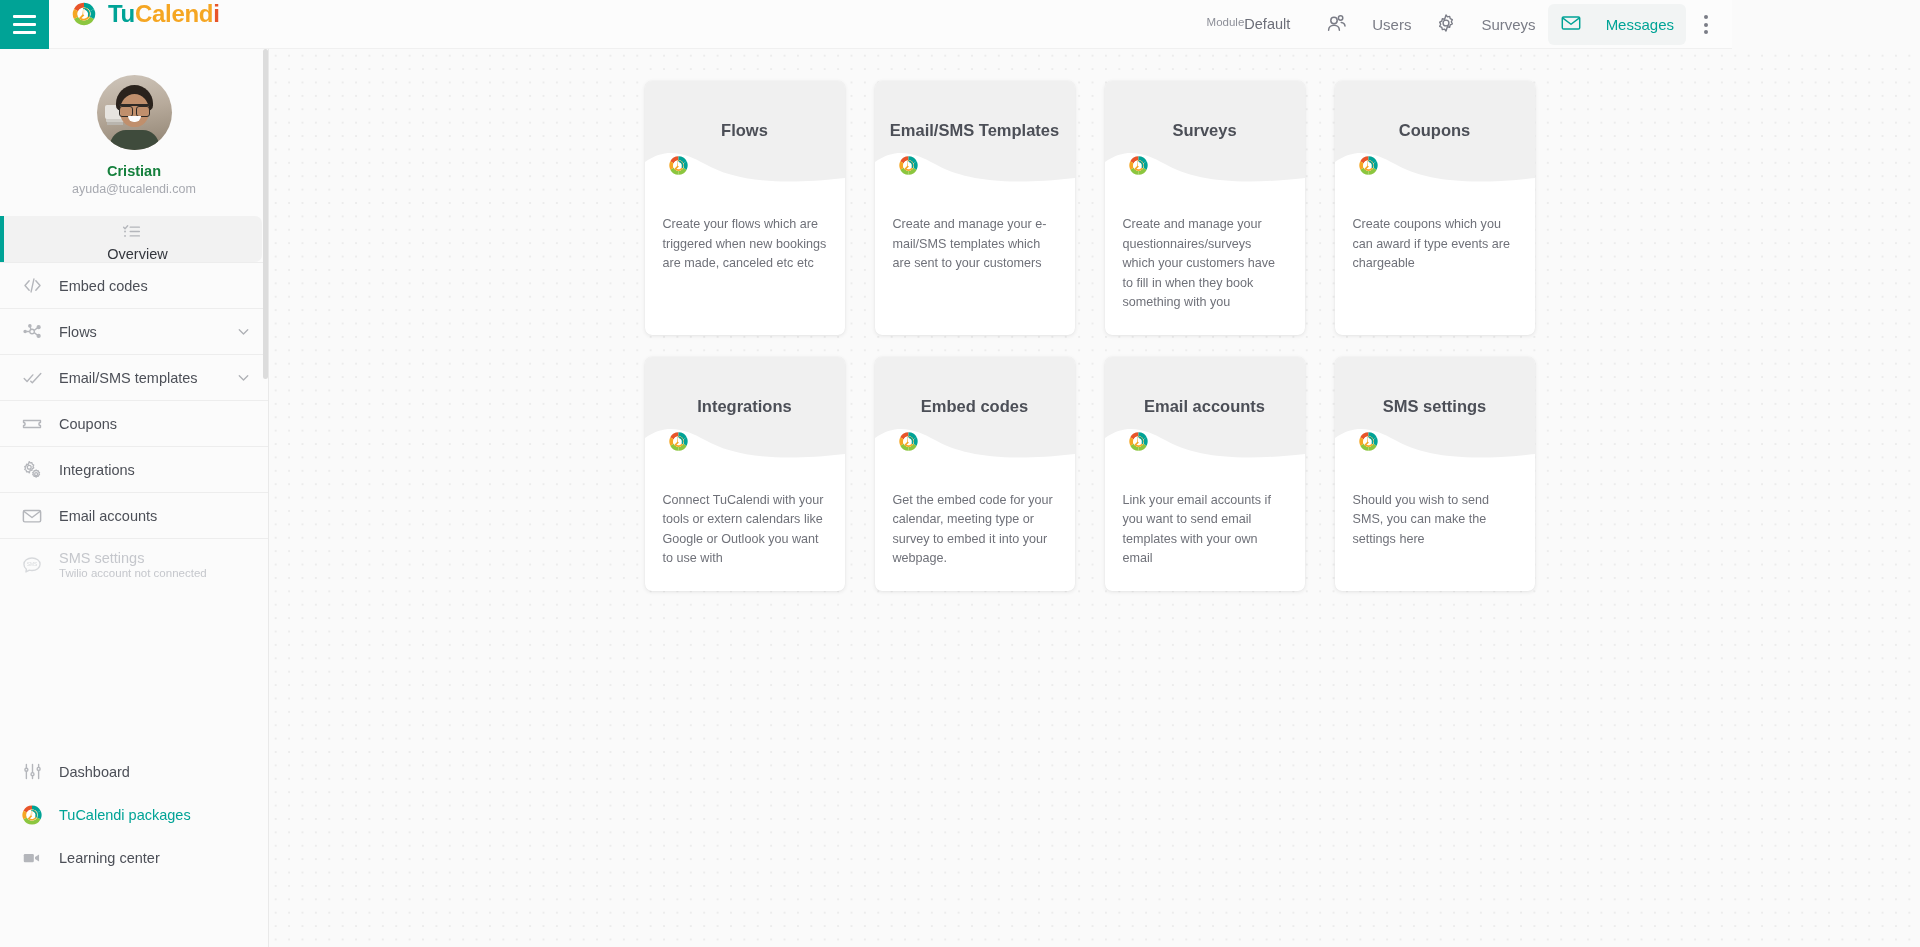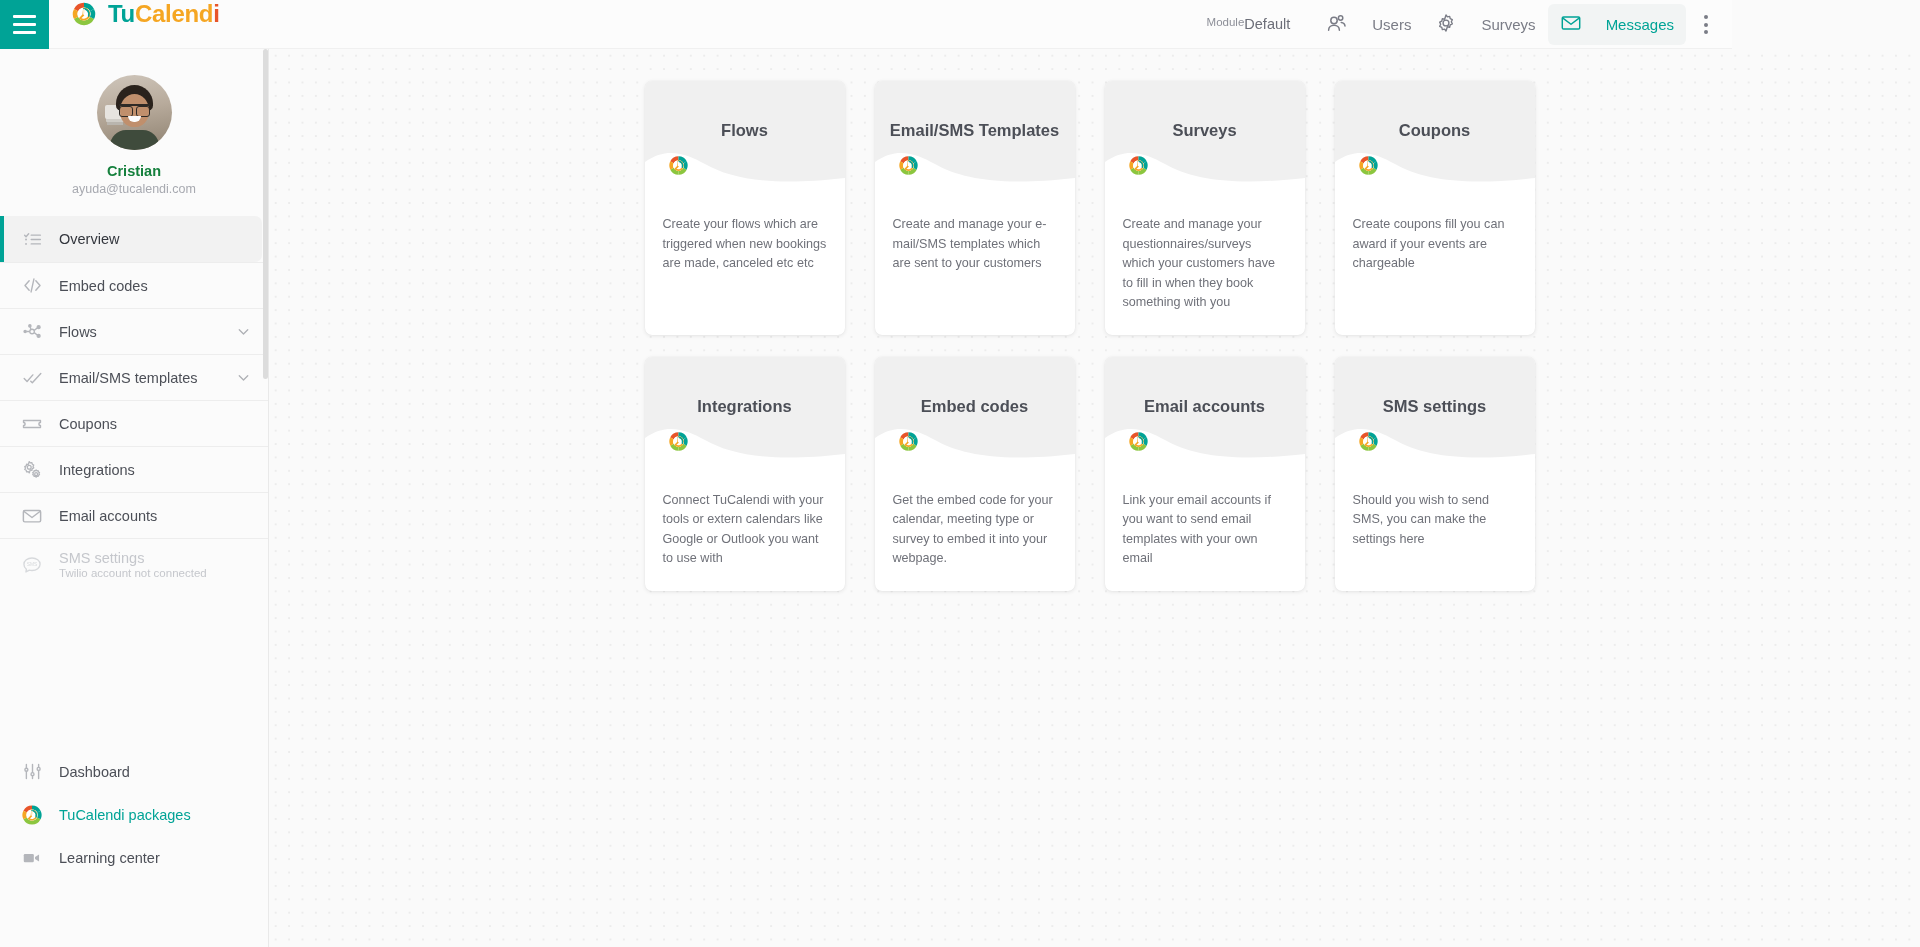--- a/index.html
+++ b/index.html
@@ -145,20 +145,21 @@
     align-items: center; justify-content: center;
     color: #b4b6bb;
   }
   .navitem .nlabel { font-size: 14.5px; margin-left: 12px; }
   .navitem .nsub { font-size: 11.5px; color: #c5c7cc; margin-left: 12px; margin-top: 1px;}
   .navitem .ntext { display: flex; flex-direction: column; justify-content: center; }
   .navitem .chev { margin-left: auto; color: #aeb0b5; display:flex; }
   .navitem.active {
     background: #f2f2f2; border-radius: 0 7px 7px 0;
     margin-right: 6px;
+    flex-direction: column;
   }
   .navitem.active:before {
     content: ""; position: absolute; left: 0; top: 0;
     width: 4px; height: 100%; background: #00a396;
   }
   .navitem.active .nlabel { color: #33363d; }
   .navitem.disabled { cursor: default; }
   .navitem.disabled .nlabel { color: #c5c7cc; }
   .navitem.disabled .nicon { color: #d7d9dc; }
   .navitem.tall { height: 52px; }
@@ -569,21 +570,21 @@
           <path d="M5.7 12.8 A16 16 0 0 0 5.7 27.2 L11.4 24 A9.6 9.6 0 0 1 11.4 16 Z" fill="#f5a623"></path>
           <path d="M34.3 12.8 A16 16 0 0 1 34.3 27.2 L28.6 24 A9.6 9.6 0 0 0 28.6 16 Z" fill="#00a396"></path>
           <circle cx="20" cy="20" r="9.2" fill="#ffffff"></circle>
           <path d="M20 12 A8 8 0 1 1 14.5 26 L19 21.4 Z" fill="none" stroke="#f5a623" stroke-width="2.8" stroke-linecap="round"></path>
           <path d="M20 12.6 A7.4 7.4 0 0 1 26.6 22.8" fill="none" stroke="#00a396" stroke-width="2.8" stroke-linecap="round"></path>
           <path d="M20 13.6 L20 20 L24.4 22.6" fill="none" stroke="#ffffff" stroke-width="2.2" stroke-linecap="round"></path>
         </svg>
       </span>
     </div>
     <div class="card-body">
-      <div class="card-desc">Create coupons fill you can award if your events are chargeable</div>
+      <div class="card-desc">Create coupons which you can award if type events are chargeable</div>
     </div>
   </div>
 
   <div class="card">
     <div class="card-head">
       <div class="card-title">Integrations</div>
       <svg class="card-wave" viewBox="0 0 200 44" preserveAspectRatio="none">
         <path d="M0 14 C 22 -2, 42 6, 60 16 C 88 32, 130 38, 200 30 L200 44 L0 44 Z" fill="#ffffff"></path>
       </svg>
       <span class="card-logo">

